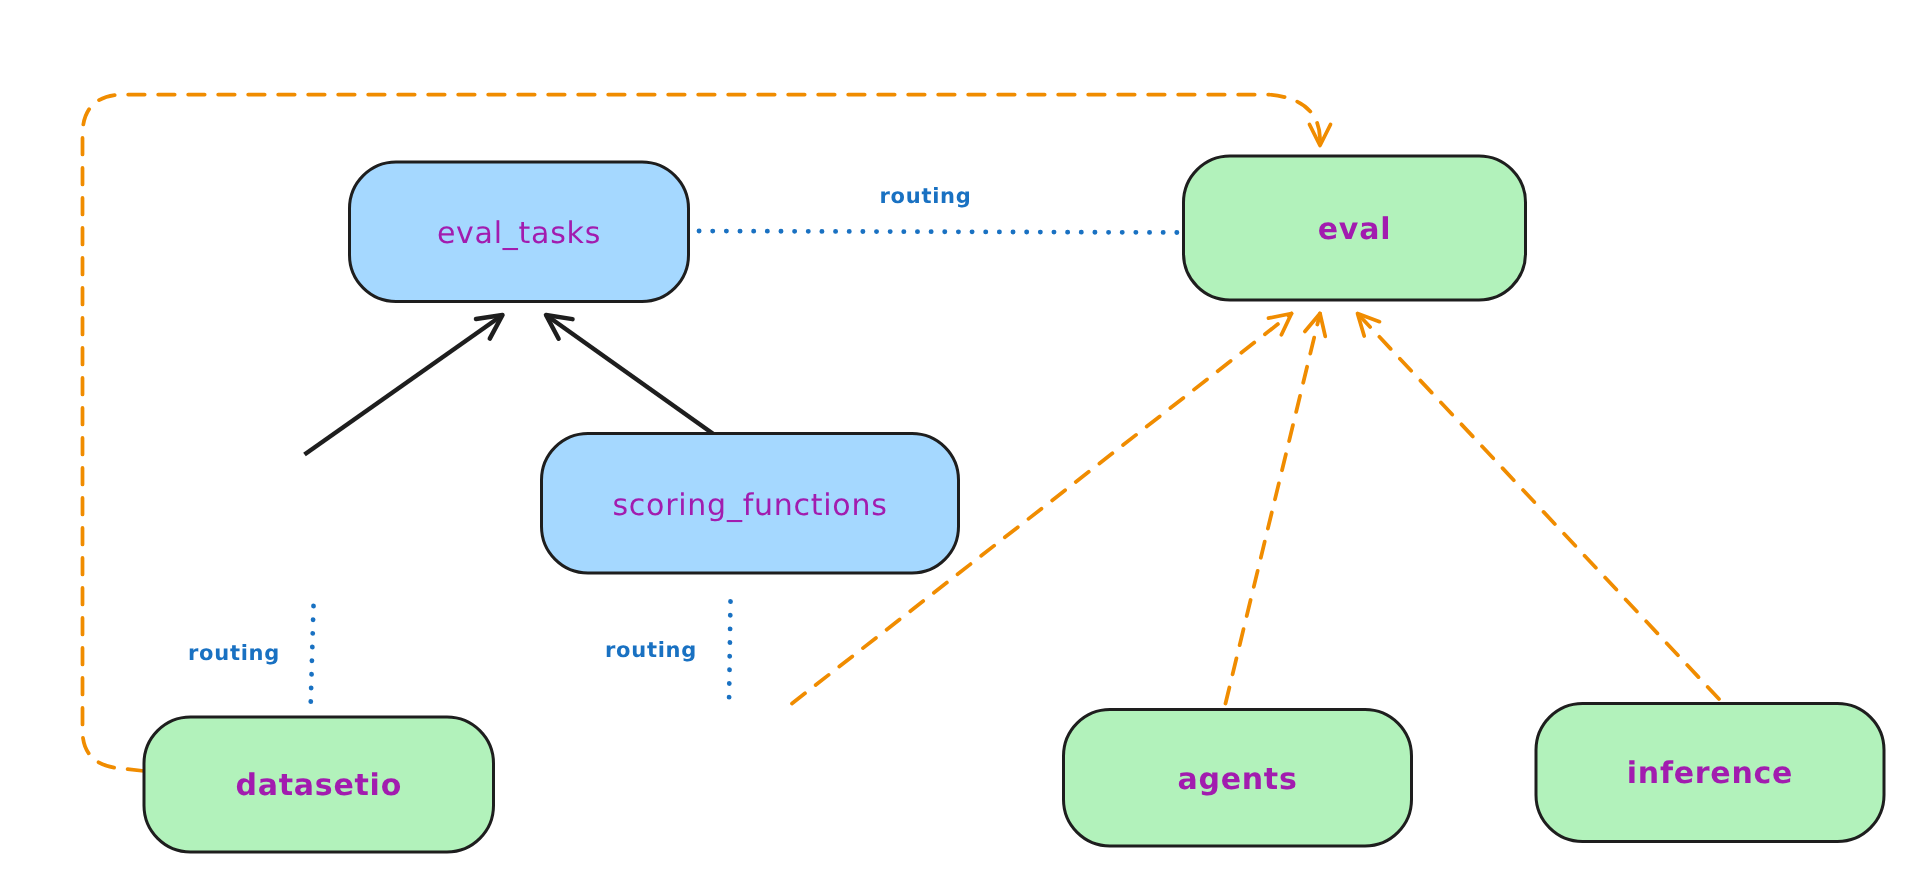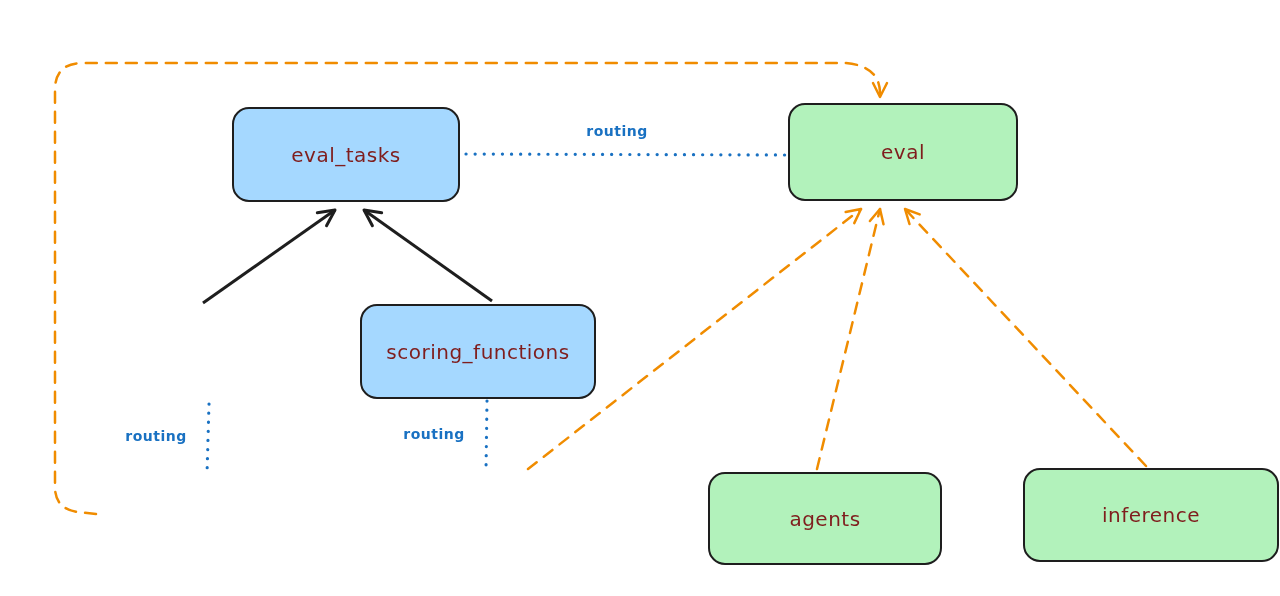--- a/index.html
+++ b/index.html
@@ -8,28 +8,28 @@
     width:1280px;height:596px;
     background:#ffffff;
     font-family:"DejaVu Sans", sans-serif;
     overflow:hidden;
   }
   #edge-layer{position:absolute;left:0;top:0;width:1280px;height:596px;}
   .node{
     position:absolute;
     box-sizing:border-box;
     border:2.5px solid #1e1e1e;
-    border-radius:17px;
+    border-radius:32px;
     display:flex;align-items:center;justify-content:center;
     font-size:20px;
     letter-spacing:0.5px;
-    color:#7f1d1d;
+    color:#a21caf;
   }
   .node.blue{background:#a5d8ff;}
-  .node.green{background:#b2f2bb;}
+  .node.green{background:#b2f2bb;font-weight:bold;}
   .edge-label{
     position:absolute;
     transform:translate(-50%,-50%);
     color:#1971c2;
     font-size:14px;
     font-weight:700;
     letter-spacing:0.5px;
     background:#ffffff;
     padding:0 3px;
     white-space:nowrap;
@@ -61,26 +61,29 @@
         <path d="M 96 514 L 78 512 Q 55 509 55 487 L 55 90 Q 55 63 83 63 L 846 63 Q 879 66 880 92 L 880 97" fill="none" stroke="#f08c00" stroke-width="2.5" stroke-dasharray="11 9" stroke-linecap="round" marker-end="url(#arrow-orange)"></path>
       </g>
   </svg>
 
   <div class="node blue" style="left: 232px; top: 107px; width: 228px; height: 95px;">
     <span>eval_tasks</span>
   </div>
   <div class="node green" style="left: 788px; top: 103px; width: 230px; height: 98px;">
     <span>eval</span>
   </div>
-  <div class="node blue" style="left: 360px; top: 304px; width: 236px; height: 95px;">
+  <div class="node blue" style="left: 360px; top: 288px; width: 280px; height: 95px;">
     <span>scoring_functions</span>
+  </div>
+  <div class="node green" style="left: 95px; top: 477px; width: 235px; height: 92px;">
+    <span>datasetio</span>
   </div>
   <div class="node green" style="left: 708px; top: 472px; width: 234px; height: 93px;">
     <span>agents</span>
   </div>
-  <div class="node green" style="left: 1023px; top: 468px; width: 256px; height: 94px;">
+  <div class="node green" style="left: 1023px; top: 468px; width: 234px; height: 94px;">
     <span>inference</span>
   </div>
 
   <div class="edge-label" style="left: 617px; top: 131px;">routing</div>
   <div class="edge-label" style="left: 156px; top: 436px;">routing</div>
   <div class="edge-label" style="left: 434px; top: 434px;">routing</div>
 </div>
 
 </body></html>

